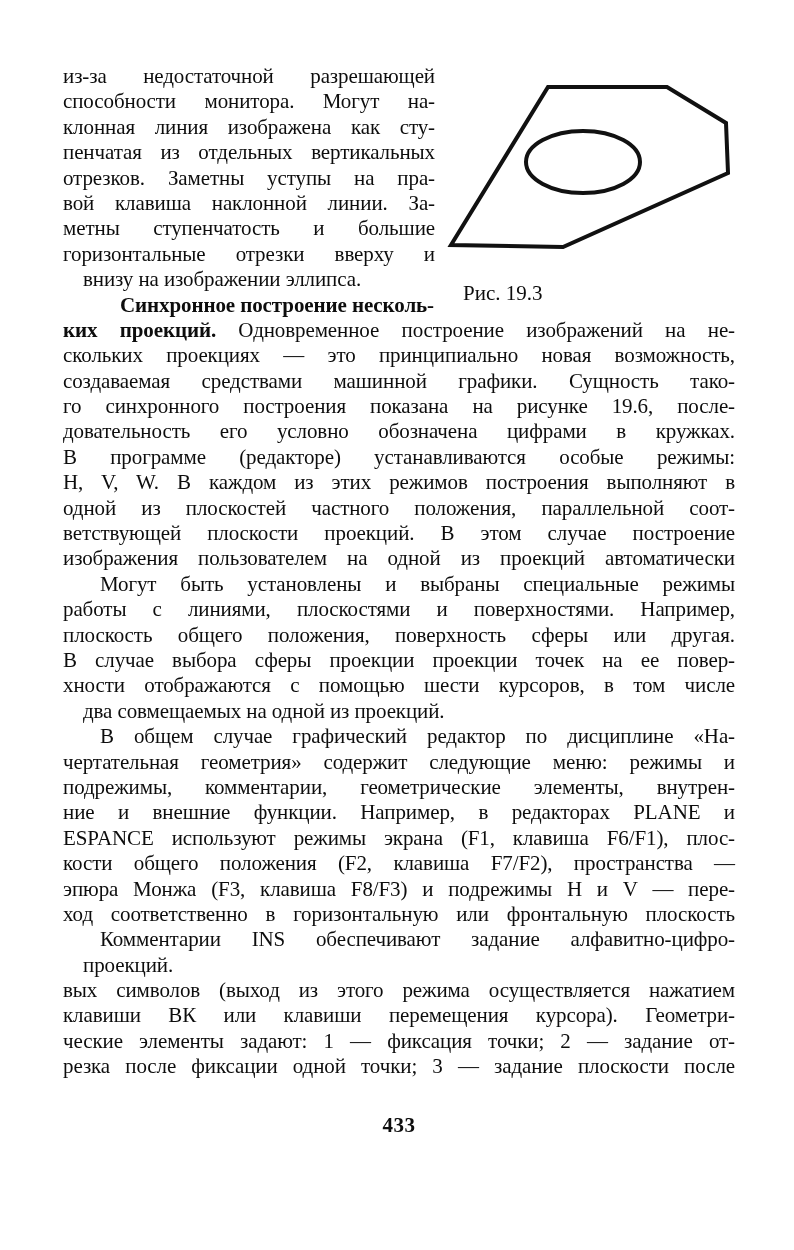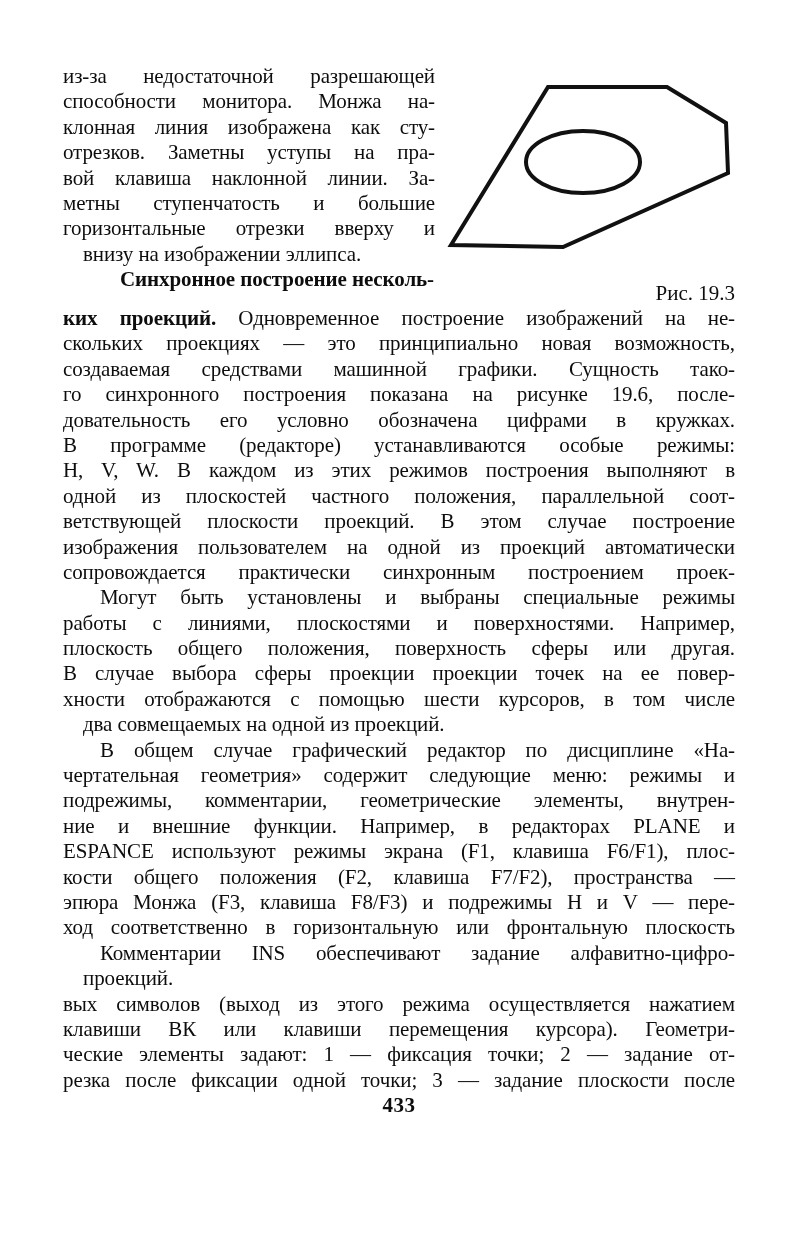--- a/index.html
+++ b/index.html
@@ -19,53 +19,55 @@
     top: 64px;
     width: 672px;
   }
   .top-section { display: flex; }
   .narrow-col { width: 372px; }
   .figure-col { width: 290px; margin-left: 10px; padding-top: 12px; }
   .figure-col svg { display: block; }
   .caption {
     margin-top: 25px;
     padding-left: 18px;
-    text-align: right;
+    text-align: left;
     font-size: 21px;
   }
   .line {
     font-size: 21px;
     line-height: 25.4px;
     height: 25.4px;
     text-align: justify;
     text-align-last: justify;
     letter-spacing: -0.1px;
   }
   .line.nj { text-align-last: left; margin-left: 20px; }
   .line.indent { padding-left: 37px; }
   .bold { font-weight: bold; }
   .page-number {
+    margin-top: 33px;
     text-align: center;
     font-size: 21px;
     font-weight: bold;
     letter-spacing: 0.5px;
   }
   svg .stroke-shape { fill: none; stroke: #111111; stroke-width: 4; stroke-linejoin: miter; }
 </style>
 </head>
 <body>
 
 <div class="page" style="background: rgb(255, 255, 255); color: rgb(13, 13, 13);">
   <div class="text-area">
 
     <div class="top-section">
       <div class="narrow-col" id="narrow-lines">
           <div class="line j">из-за недостаточной разрешающей</div>
-          <div class="line j">способности монитора. Монжа на-</div>
+          <div class="line j">способности монитора. Могут на-</div>
           <div class="line j">клонная линия изображена как сту-</div>
+          <div class="line j">пенчатая из отдельных вертикальных</div>
           <div class="line j">отрезков. Заметны уступы на пра-</div>
           <div class="line j">вой клавиша наклонной линии. За-</div>
           <div class="line j">метны ступенчатость и большие</div>
           <div class="line j">горизонтальные отрезки вверху и</div>
           <div class="line nj">внизу на изображении эллипса.</div>
           <div class="line nj indent bold">Синхронное построение несколь-</div>
         </div>
       <div class="figure-col">
         <svg id="figure-svg" viewBox="0 0 290 180" width="290" height="180">
           <polygon id="fig-polygon" class="stroke-shape" points="103,11 222,11 281,47 283,97 118,171 6,169" stroke="#111111"></polygon>
@@ -79,21 +81,20 @@
         <div class="line j"><span class="bold">ких проекций.</span> Одновременное построение изображений на не-</div>
         <div class="line j">скольких проекциях — это принципиально новая возможность,</div>
         <div class="line j">создаваемая средствами машинной графики. Сущность тако-</div>
         <div class="line j">го синхронного построения показана на рисунке 19.6, после-</div>
         <div class="line j">довательность его условно обозначена цифрами в кружках.</div>
         <div class="line j">В программе (редакторе) устанавливаются особые режимы:</div>
         <div class="line j">H, V, W. В каждом из этих режимов построения выполняют в</div>
         <div class="line j">одной из плоскостей частного положения, параллельной соот-</div>
         <div class="line j">ветствующей плоскости проекций. В этом случае построение</div>
         <div class="line j">изображения пользователем на одной из проекций автоматически</div>
-        <div class="line j">сопровождается практически синхронным построением проек-</div>
         <div class="line j indent">Могут быть установлены и выбраны специальные режимы</div>
         <div class="line j">работы с линиями, плоскостями и поверхностями. Например,</div>
         <div class="line j">плоскость общего положения, поверхность сферы или другая.</div>
         <div class="line j">В случае выбора сферы проекции проекции точек на ее повер-</div>
         <div class="line j">хности отображаются с помощью шести курсоров, в том числе</div>
         <div class="line nj">два совмещаемых на одной из проекций.</div>
         <div class="line j indent">В общем случае графический редактор по дисциплине «На-</div>
         <div class="line j">чертательная геометрия» содержит следующие меню: режимы и</div>
         <div class="line j">подрежимы, комментарии, геометрические элементы, внутрен-</div>
         <div class="line j">ние и внешние функции. Например, в редакторах PLANE и</div>

